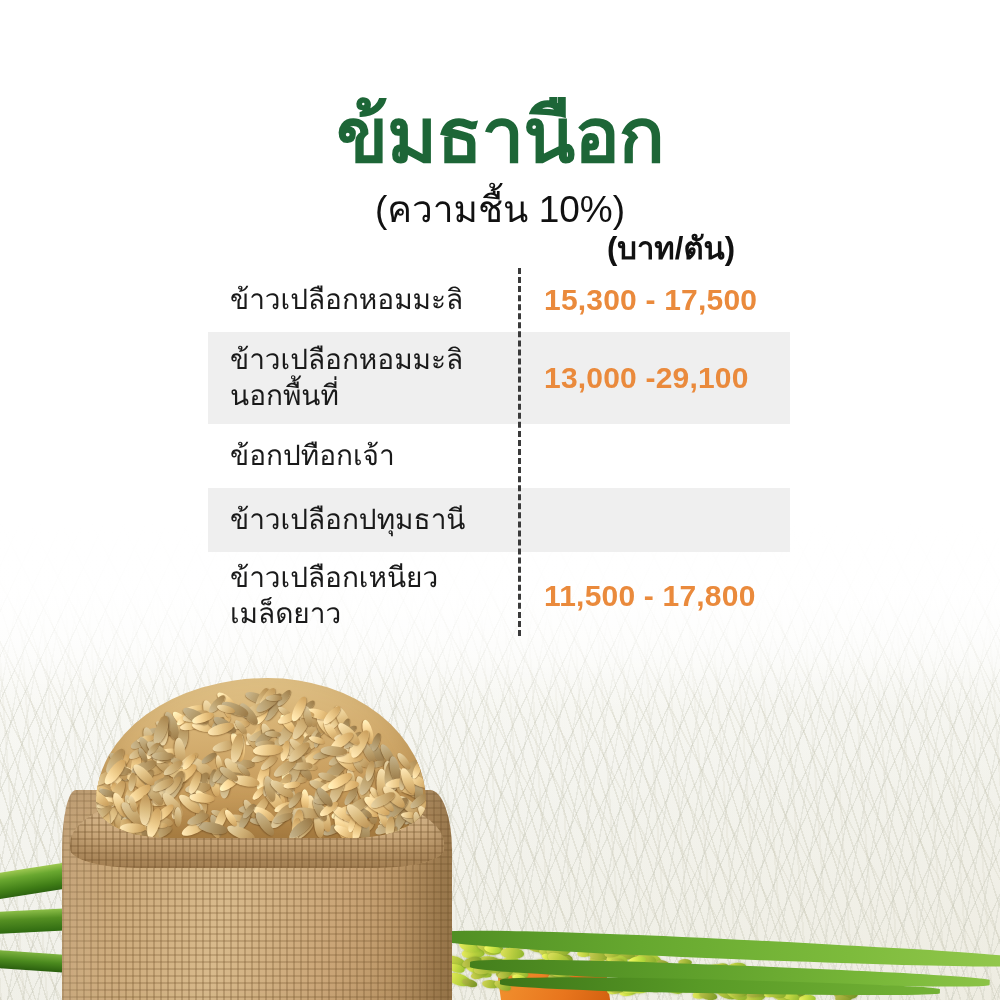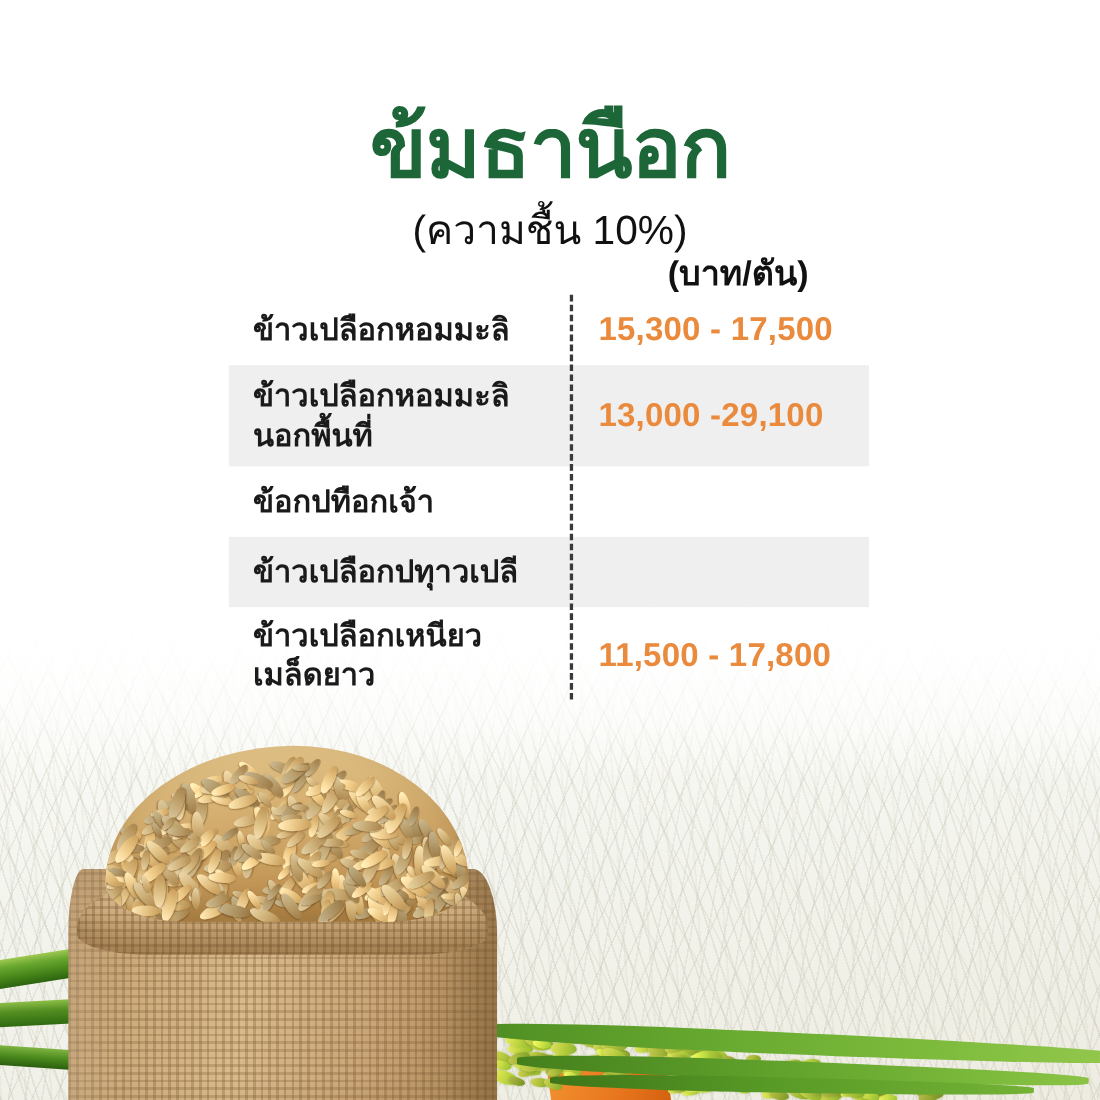--- a/index.html
+++ b/index.html
@@ -269,21 +269,21 @@
     width: 582px;
     z-index: 1;
   }
   .row.shaded { background: #efefef; }
 
   .row-name {
     width: 310px;
     padding-left: 22px;
     padding-right: 12px;
     font-size: 28px;
-    font-weight: 700;
+    font-weight: 400;
     color: #1a1a1a;
     line-height: 1.28;
   }
 
   .row-price {
     width: 272px;
     padding-left: 26px;
     font-size: 30px;
     font-weight: 700;
     color: #ea8a3c;
@@ -925,21 +925,21 @@
       <div class="row r2 shaded">
         <div class="row-name">ข้าวเปลือกหอมมะลิ<br>นอกพื้นที่</div>
         <div class="row-price">13,000 -29,100</div>
       </div>
 
       <div class="row r3">
         <div class="row-name">ข้อกปทือกเจ้า</div>
       </div>
 
       <div class="row r4 shaded">
-        <div class="row-name">ข้าวเปลือกปทุาวเปลี</div>
+        <div class="row-name">ข้าวเปลือกปทุมธานี</div>
       </div>
 
       <div class="row r5">
         <div class="row-name">ข้าวเปลือกเหนียว<br>เมล็ดยาว</div>
         <div class="row-price">11,500 - 17,800</div>
       </div>
     </div>
 
   </div>
 </div>

